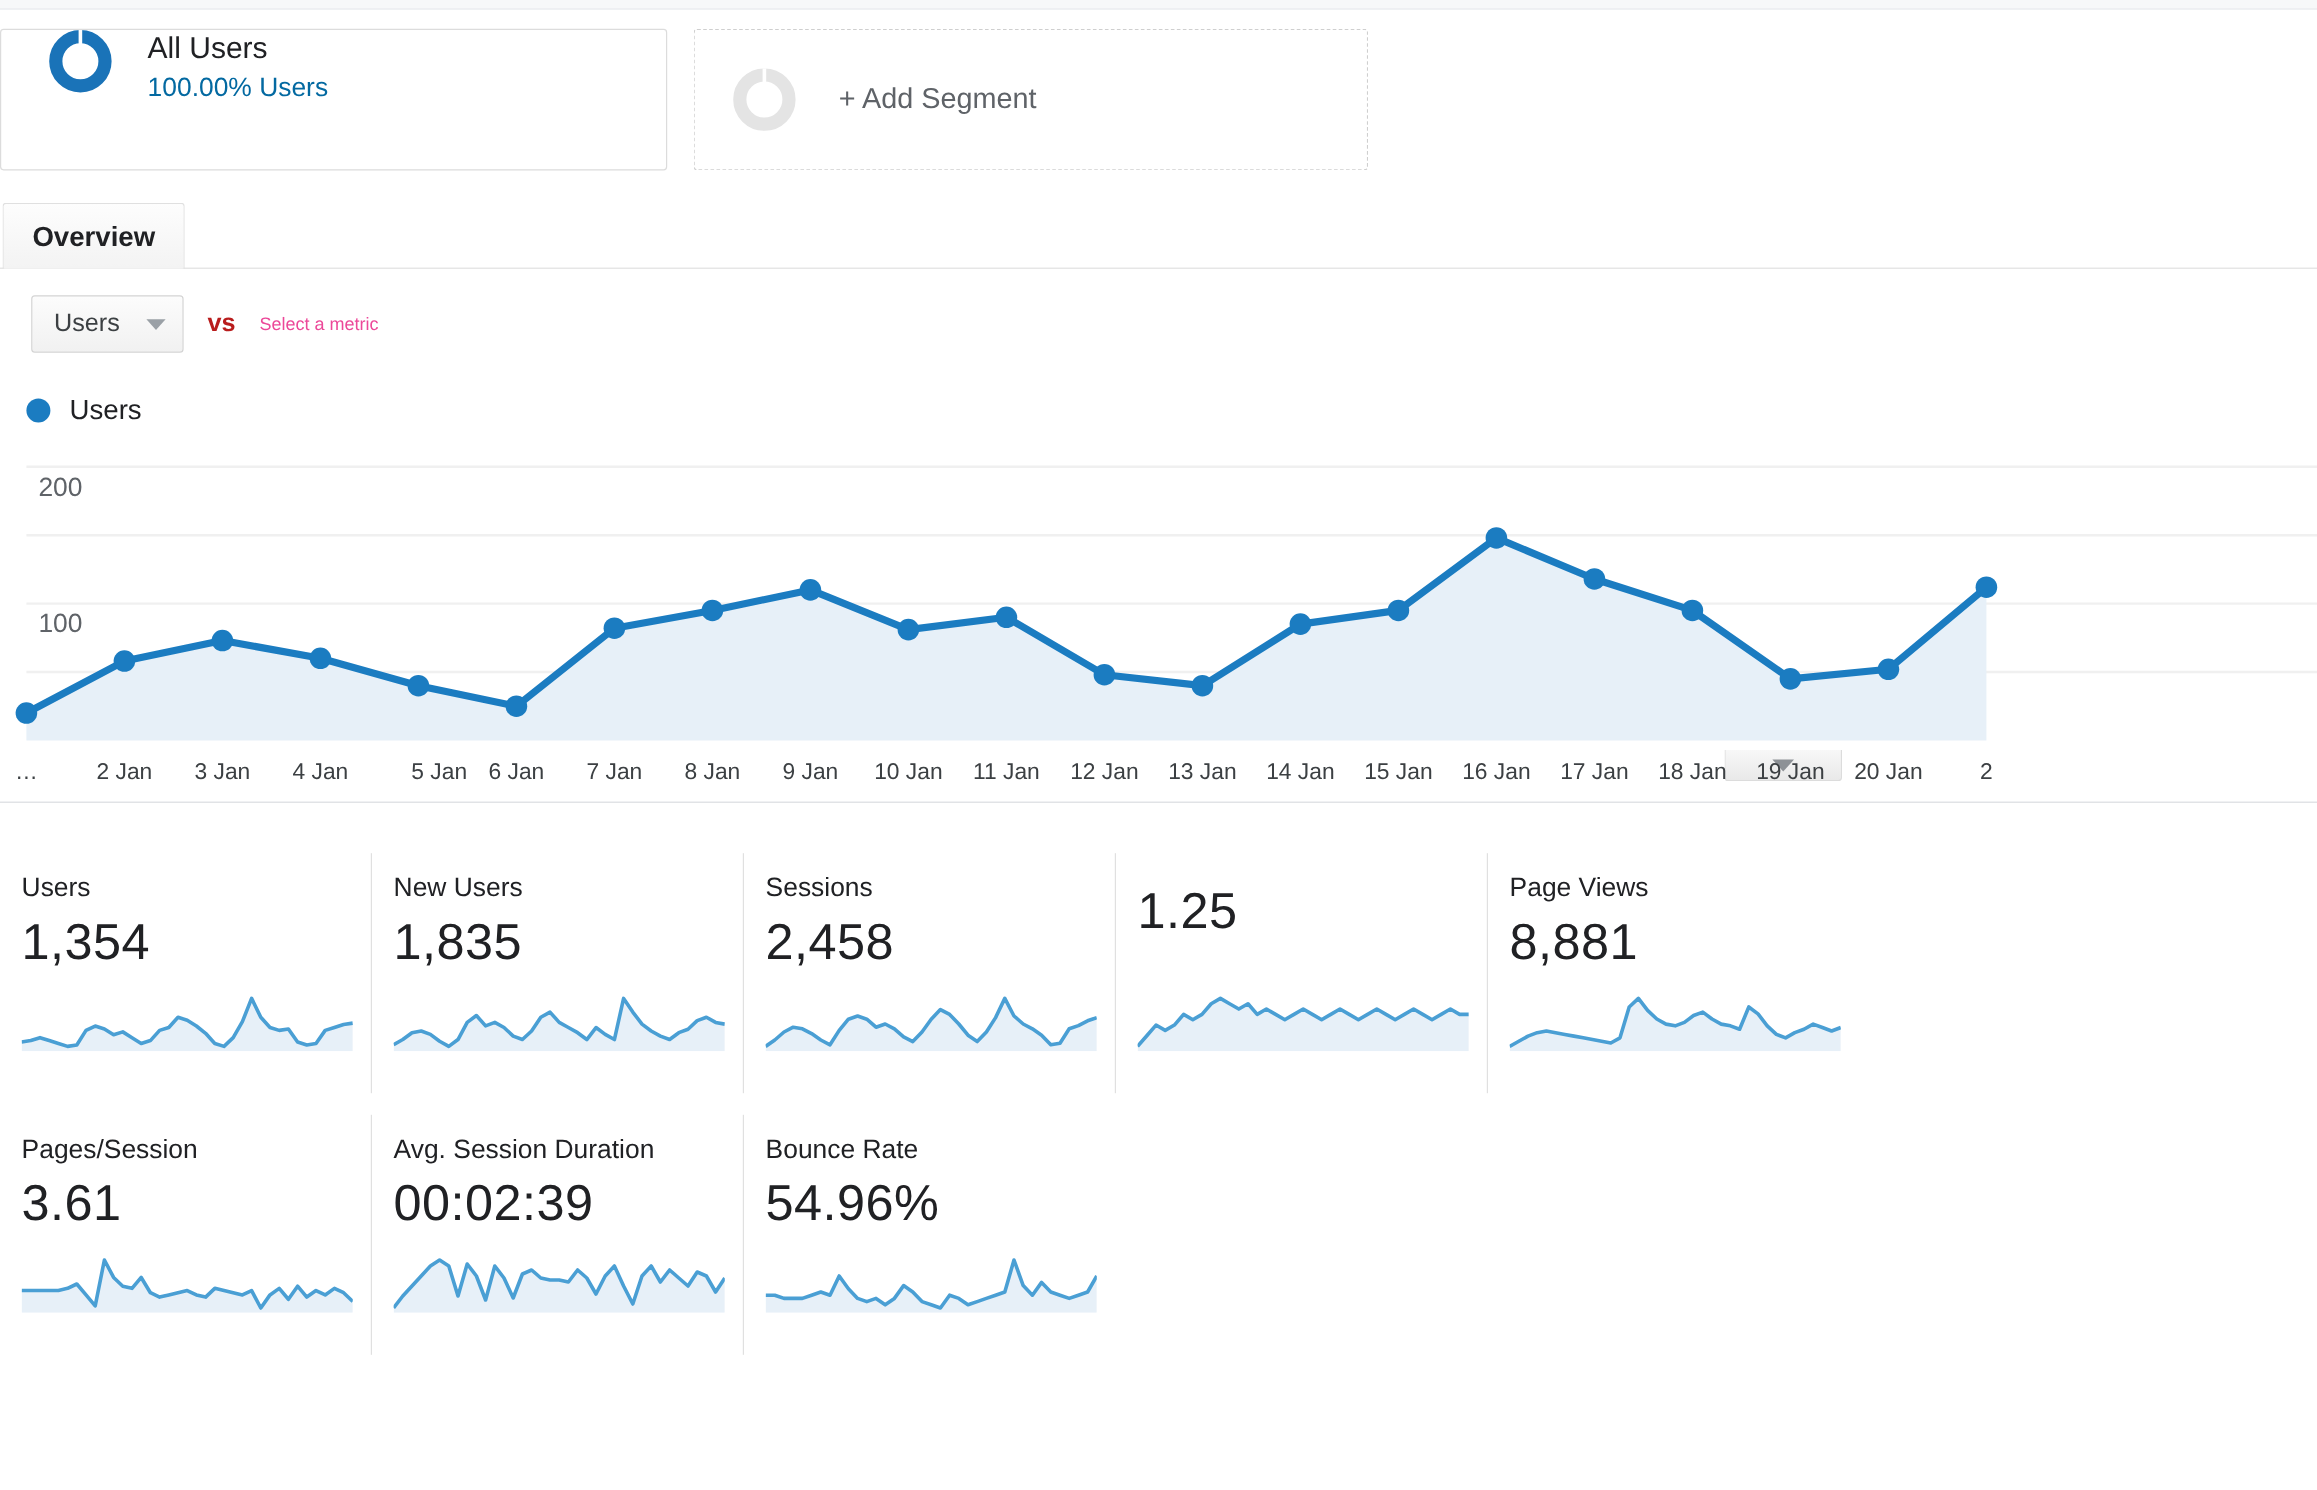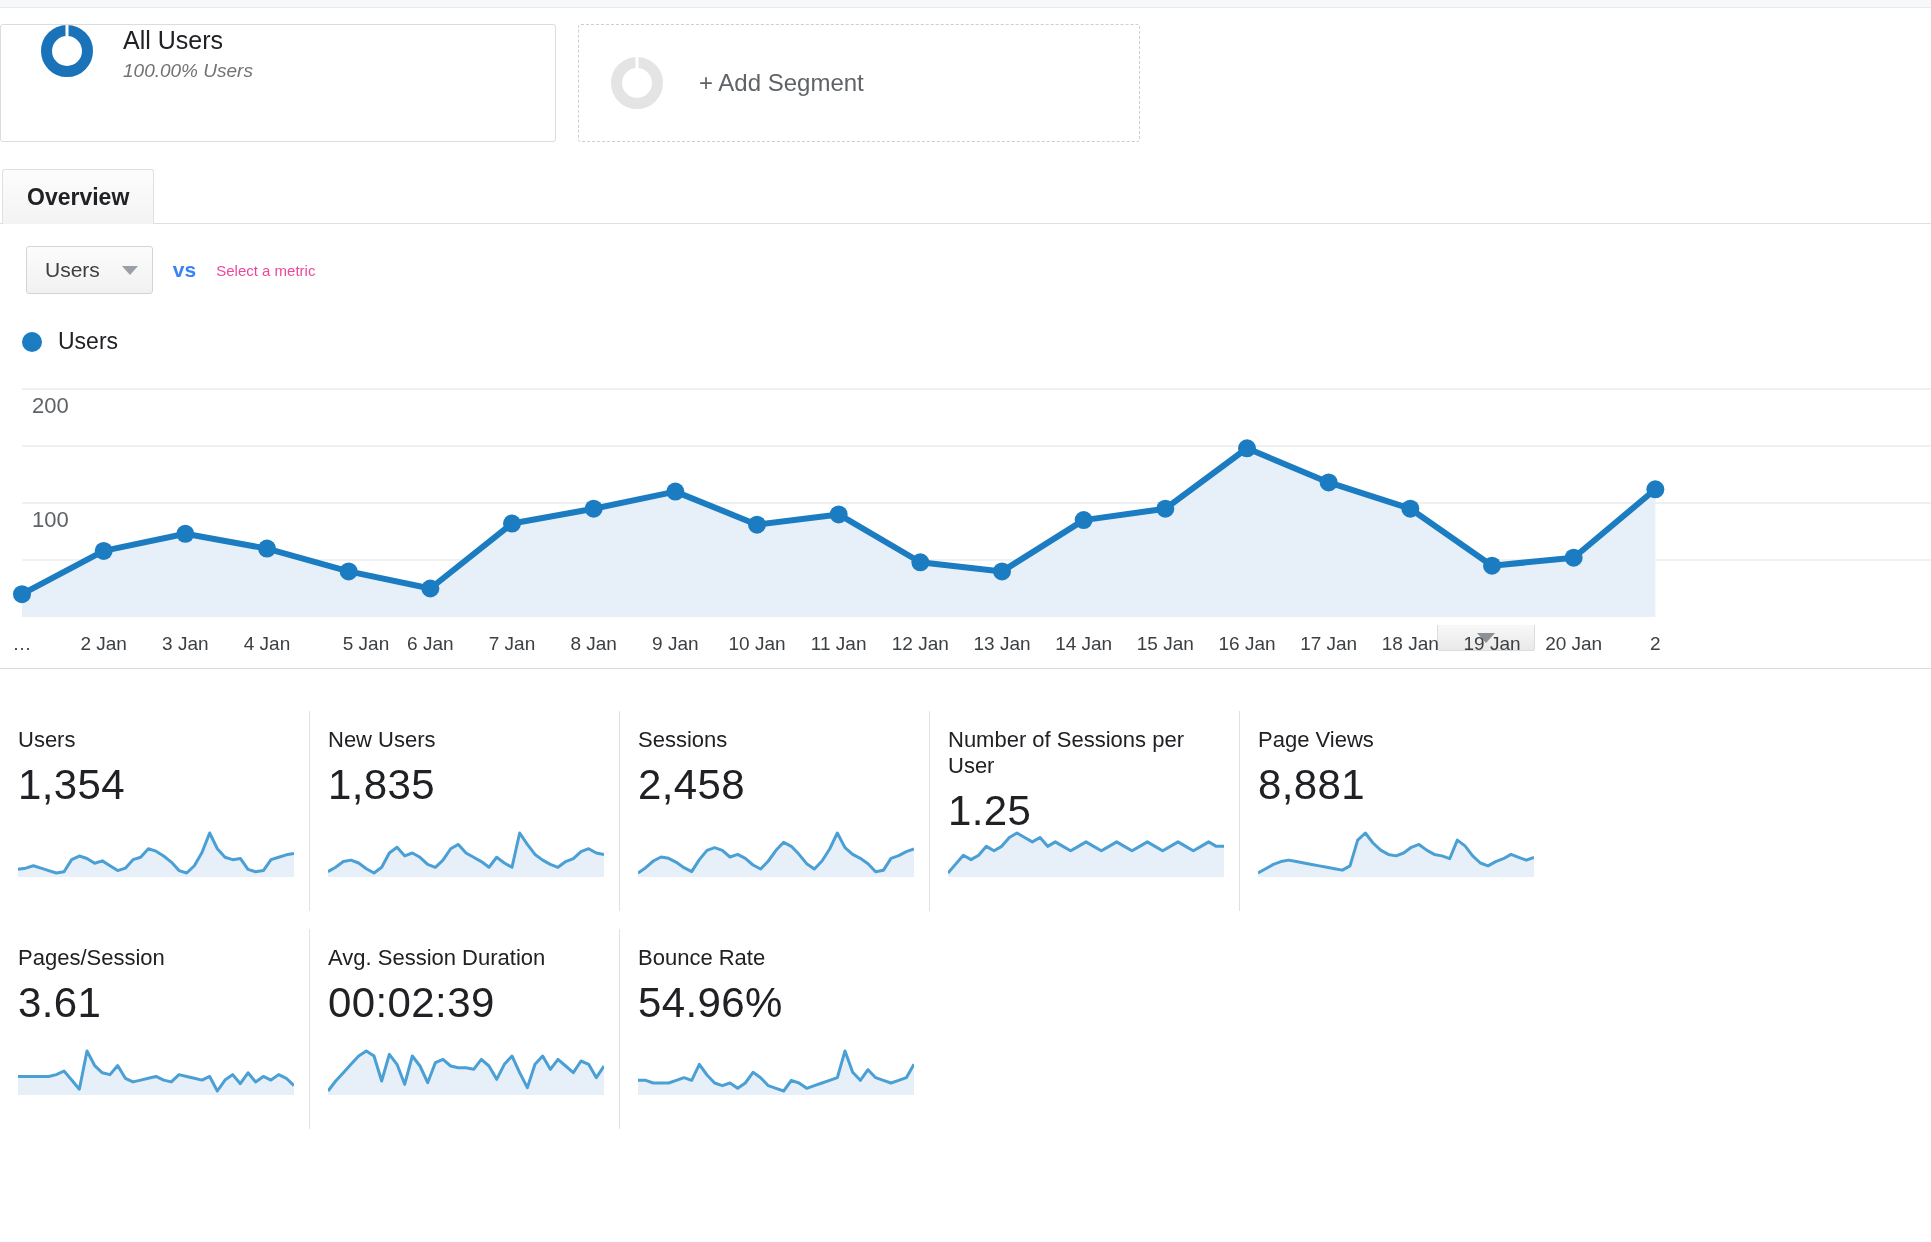--- a/index.html
+++ b/index.html
@@ -23,21 +23,21 @@
   .segment-add {
     width:562px; height:118px;
     border:1px dashed #cfcfcf; border-radius:3px; background:#fff;
     display:flex; align-items:center; padding-left:32px; gap:36px;
   }
   .donut { width:52px; height:52px; border-radius:50%; border:11px solid #1a73b8; position:relative; }
   .donut::after{content:"";position:absolute;top:-11px;left:50%;width:3px;height:13px;background:#fff;transform:translateX(-50%);}
   .donut.gray { border-color:#e4e4e4; }
   .donut.gray::after{ background:#fff; }
   .seg-text .seg-title { font-size:25px; color:#202124; line-height:1.25; }
-  .seg-text .seg-sub { font-size:19px; color:#737373; margin-top:4px;font-style:italic; }
+  .seg-text .seg-sub { font-size:22px; color:#0369a1; margin-top:4px; }
   .add-label { font-size:24px; color:#5f6368; }
 
   
   .tabs { margin-top:26px; border-bottom:1px solid #e0e0e0; display:flex; }
   .tab {
     padding:14px 24px 13px; font-size:23px; font-weight:bold; color:#202124;
     background:linear-gradient(#fbfbfb,#f1f1f1);
     border:1px solid #e0e0e0; border-bottom:none;
     border-radius:3px 3px 0 0; position:relative; top:1px;
     margin-left:2px;
@@ -47,21 +47,21 @@
   
   .metric-row { display:flex; align-items:center; gap:20px; padding:22px 0 0 26px; }
   .metric-select {
     display:flex; align-items:center; gap:22px;
     border:1px solid #d4d4d4; border-radius:3px;
     background:linear-gradient(#fcfcfc,#f1f1f1);
     padding:11px 14px 11px 18px; min-width:104px;
     font-size:21px; color:#3c4043;
   }
   .caret { width:0;height:0;border-left:8px solid transparent;border-right:8px solid transparent;border-top:9px solid #9aa0a6; }
-  .vs { font-size:21px; font-weight:bold; color:#3b82f6; }
+  .vs { font-size:21px; font-weight:bold; color:#b91c1c; }
   .select-metric { font-size:15px; color:#ec4899; }
 
   
   .legend { display:flex; align-items:center; gap:16px; padding:34px 0 0 22px; }
   .legend-dot { width:20px;height:20px;border-radius:50%;background:#1b7cc1; }
   .legend-label { font-size:23px; color:#202124; }
 
   
   .chart-wrap { position:relative; margin-top:14px; width:1931px; height:256px; }
   .chart-wrap svg { display:block; }
@@ -206,21 +206,20 @@
     </div>
     <div class="card">
       <div class="card-title">Sessions</div>
       <div class="card-value">2,458</div>
       <div class="spark"><svg width="276" height="52" class="spark-svg">
           <path d="M 0 48 L 7.666666666666667 42.666666666666664 L 15.333333333333334 36 L 23 32 L 30.666666666666668 33.333333333333336 L 38.333333333333336 37.333333333333336 L 46 42.666666666666664 L 53.66666666666667 46.666666666666664 L 61.333333333333336 34.66666666666667 L 69 25.333333333333336 L 76.66666666666667 22.666666666666668 L 84.33333333333334 25.333333333333336 L 92 32 L 99.66666666666667 29.333333333333332 L 107.33333333333334 33.333333333333336 L 115 40 L 122.66666666666667 44 L 130.33333333333334 36 L 138 25.333333333333336 L 145.66666666666669 17.333333333333332 L 153.33333333333334 21.333333333333336 L 161 29.333333333333332 L 168.66666666666669 38.666666666666664 L 176.33333333333334 44 L 184 36 L 191.66666666666669 24 L 199.33333333333334 8 L 207 22.666666666666668 L 214.66666666666669 29.333333333333332 L 222.33333333333334 33.333333333333336 L 230 38.666666666666664 L 237.66666666666669 46.666666666666664 L 245.33333333333334 45.333333333333336 L 253 33.333333333333336 L 260.6666666666667 30.666666666666664 L 268.33333333333337 26.666666666666668 L 276 24 L 276 52 L 0 52 Z" fill="#e7f0f8"></path>
           <path d="M 0 48 L 7.666666666666667 42.666666666666664 L 15.333333333333334 36 L 23 32 L 30.666666666666668 33.333333333333336 L 38.333333333333336 37.333333333333336 L 46 42.666666666666664 L 53.66666666666667 46.666666666666664 L 61.333333333333336 34.66666666666667 L 69 25.333333333333336 L 76.66666666666667 22.666666666666668 L 84.33333333333334 25.333333333333336 L 92 32 L 99.66666666666667 29.333333333333332 L 107.33333333333334 33.333333333333336 L 115 40 L 122.66666666666667 44 L 130.33333333333334 36 L 138 25.333333333333336 L 145.66666666666669 17.333333333333332 L 153.33333333333334 21.333333333333336 L 161 29.333333333333332 L 168.66666666666669 38.666666666666664 L 176.33333333333334 44 L 184 36 L 191.66666666666669 24 L 199.33333333333334 8 L 207 22.666666666666668 L 214.66666666666669 29.333333333333332 L 222.33333333333334 33.333333333333336 L 230 38.666666666666664 L 237.66666666666669 46.666666666666664 L 245.33333333333334 45.333333333333336 L 253 33.333333333333336 L 260.6666666666667 30.666666666666664 L 268.33333333333337 26.666666666666668 L 276 24" fill="none" stroke="#4a9fd4" stroke-width="3" stroke-linejoin="round"></path>
         </svg></div>
     </div>
     <div class="card">
-      <div class="card-title">Number of Sessions per User</div>
       <div class="card-value">1.25</div>
       <div class="spark"><svg width="276" height="52" class="spark-svg">
           <path d="M 0 48 L 7.666666666666667 39.111111111111114 L 15.333333333333334 30.22222222222222 L 23 34.66666666666667 L 30.666666666666668 30.22222222222222 L 38.333333333333336 21.333333333333336 L 46 25.77777777777778 L 53.66666666666667 21.333333333333336 L 61.333333333333336 12.444444444444443 L 69 8 L 76.66666666666667 12.444444444444443 L 84.33333333333334 16.88888888888889 L 92 12.444444444444443 L 99.66666666666667 21.333333333333336 L 107.33333333333334 16.88888888888889 L 115 21.333333333333336 L 122.66666666666667 25.77777777777778 L 130.33333333333334 21.333333333333336 L 138 16.88888888888889 L 145.66666666666669 21.333333333333336 L 153.33333333333334 25.77777777777778 L 161 21.333333333333336 L 168.66666666666669 16.88888888888889 L 176.33333333333334 21.333333333333336 L 184 25.77777777777778 L 191.66666666666669 21.333333333333336 L 199.33333333333334 16.88888888888889 L 207 21.333333333333336 L 214.66666666666669 25.77777777777778 L 222.33333333333334 21.333333333333336 L 230 16.88888888888889 L 237.66666666666669 21.333333333333336 L 245.33333333333334 25.77777777777778 L 253 21.333333333333336 L 260.6666666666667 16.88888888888889 L 268.33333333333337 21.333333333333336 L 276 21.333333333333336 L 276 52 L 0 52 Z" fill="#e7f0f8"></path>
           <path d="M 0 48 L 7.666666666666667 39.111111111111114 L 15.333333333333334 30.22222222222222 L 23 34.66666666666667 L 30.666666666666668 30.22222222222222 L 38.333333333333336 21.333333333333336 L 46 25.77777777777778 L 53.66666666666667 21.333333333333336 L 61.333333333333336 12.444444444444443 L 69 8 L 76.66666666666667 12.444444444444443 L 84.33333333333334 16.88888888888889 L 92 12.444444444444443 L 99.66666666666667 21.333333333333336 L 107.33333333333334 16.88888888888889 L 115 21.333333333333336 L 122.66666666666667 25.77777777777778 L 130.33333333333334 21.333333333333336 L 138 16.88888888888889 L 145.66666666666669 21.333333333333336 L 153.33333333333334 25.77777777777778 L 161 21.333333333333336 L 168.66666666666669 16.88888888888889 L 176.33333333333334 21.333333333333336 L 184 25.77777777777778 L 191.66666666666669 21.333333333333336 L 199.33333333333334 16.88888888888889 L 207 21.333333333333336 L 214.66666666666669 25.77777777777778 L 222.33333333333334 21.333333333333336 L 230 16.88888888888889 L 237.66666666666669 21.333333333333336 L 245.33333333333334 25.77777777777778 L 253 21.333333333333336 L 260.6666666666667 16.88888888888889 L 268.33333333333337 21.333333333333336 L 276 21.333333333333336" fill="none" stroke="#4a9fd4" stroke-width="3" stroke-linejoin="round"></path>
         </svg></div>
     </div>
     <div class="card no-border">
       <div class="card-title">Page Views</div>
       <div class="card-value">8,881</div>
       <div class="spark"><svg width="276" height="52" class="spark-svg">

